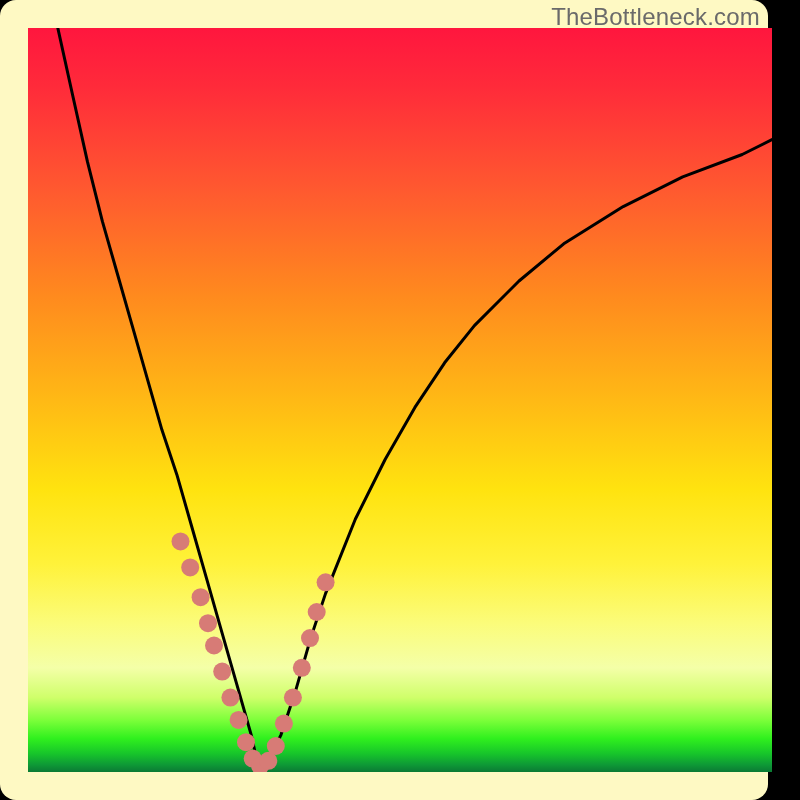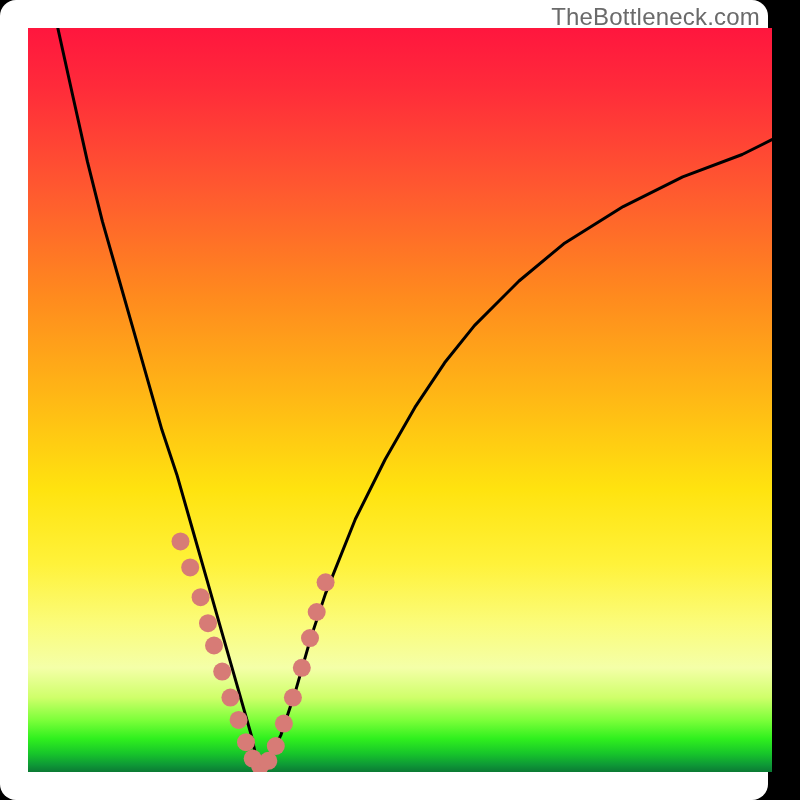--- a/index.html
+++ b/index.html
@@ -10,21 +10,21 @@
     overflow: hidden;
     background: #000;
     font-family: Arial, Helvetica, sans-serif;
   }
   .frame {
     position: absolute;
     left: 0;
     top: 0;
     width: 768px;
     height: 800px;
-    background: #ffffff;
+    background: #fef9c3;
     border-radius: 16px;
   }
   .plot-area {
     position: absolute;
     left: 28px;
     top: 28px;
     width: 744px;
     height: 744px;
     overflow: hidden;
   }

